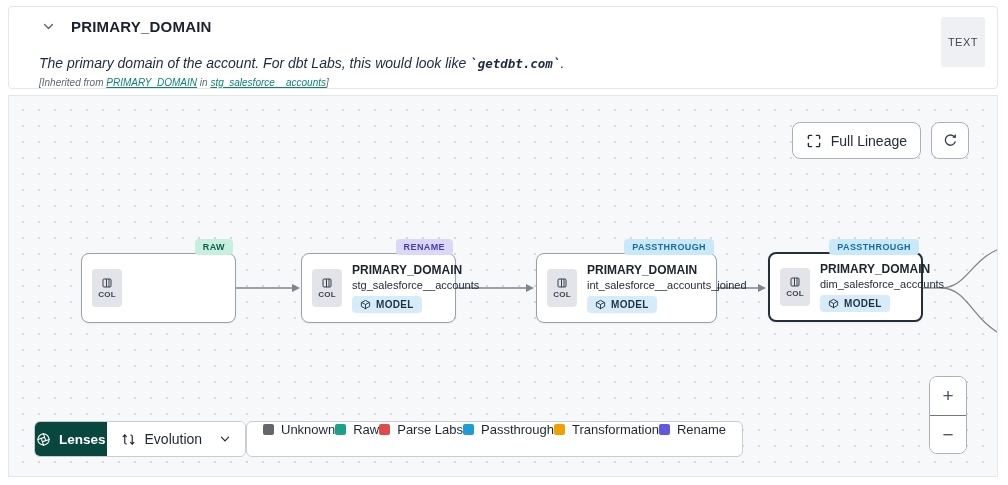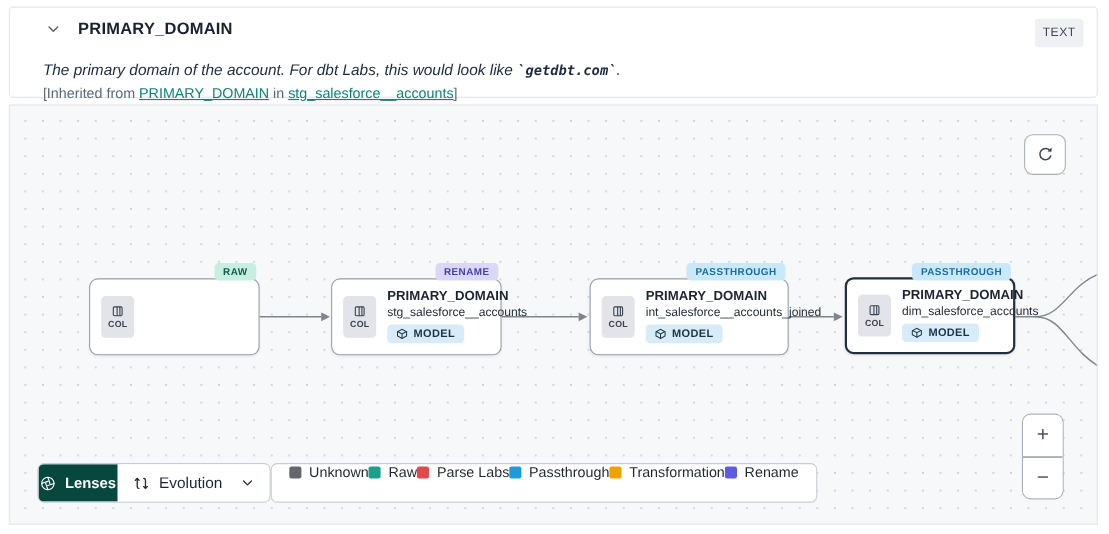--- a/index.html
+++ b/index.html
@@ -6,24 +6,24 @@
   body { font-family:"Liberation Sans", sans-serif; background:#ffffff; }
   .screen { position:relative; width:1008px; height:485px; background:#ffffff; overflow:hidden; }
 
   
   .header-card { position:absolute; left:8px; top:6px; width:990px; height:83px;
     background:#fff; border:1px solid #e3e6ea; border-radius:4px; }
   .header-row { display:flex; align-items:center; padding:10px 12px 0 30px; }
   .collapse-btn { width:18px; height:18px; display:flex; align-items:center; justify-content:center; cursor:pointer; }
   .header-title { font-size:15px; font-weight:bold; color:#1a2230; margin-left:14px; letter-spacing:.2px; }
   .type-badge { position:absolute; right:12px; top:10px; background:#eef0f3; color:#3f4754;
-    font-size:11px; padding:7px 7px; border-radius:3px; letter-spacing:.5px; }
+    font-size:11px; padding:19px 7px; border-radius:3px; letter-spacing:.5px; }
   .header-desc { margin:20px 12px 0 30px; font-size:14px; font-style:italic; color:#1c2b3f; }
   .header-desc .code { font-family:"DejaVu Sans Mono", monospace; font-weight:bold; font-size:12.5px; }
-  .header-inherited { margin:6px 12px 0 30px; font-size:13px; color:#5c6875; }
+  .header-inherited { margin:6px 12px 0 30px; font-size:10px; font-style:italic; color:#5c6875; }
   .header-inherited a { color:#0e8276; text-decoration:underline; cursor:pointer; }
 
   
   .canvas { position:absolute; left:8px; top:95px; width:990px; height:382px;
     background-color:#f7f8f9;
     background-image:radial-gradient(circle, #d3d6dc 1px, transparent 1.2px);
     background-size:16px 16px; background-position:6px 6px;
     border:1px solid #e3e6ea; overflow:hidden; }
 
   .edges { position:absolute; inset:0; pointer-events:none; }
@@ -104,20 +104,29 @@
         <path d="M932 192 C958 192 962 222 993 239"></path>
       </g>
       <g fill="#7f858e">
         <polygon points="291,192 283,188 283,196"></polygon>
         <polygon points="525,192 517,188 517,196"></polygon>
         <polygon points="757,192 749,188 749,196"></polygon>
       </g>
     </svg>
 
     <div class="canvas-toolbar">
+      <div class="btn">
+        <svg width="16" height="16" viewBox="0 0 20 20" fill="none" stroke="#232c38" stroke-width="1.8" stroke-linecap="round" stroke-linejoin="round">
+            <path d="M3 7V4.2A1.2 1.2 0 0 1 4.2 3H7"></path>
+            <path d="M13 3h2.8A1.2 1.2 0 0 1 17 4.2V7"></path>
+            <path d="M17 13v2.8a1.2 1.2 0 0 1-1.2 1.2H13"></path>
+            <path d="M7 17H4.2A1.2 1.2 0 0 1 3 15.8V13"></path>
+          </svg>
+        <span>Full Lineage</span>
+      </div>
       <div class="btn icon-only">
         <svg width="17" height="17" viewBox="0 0 20 20">
             <path d="M15.6 11.6a6 6 0 1 1-.7-5.5" fill="none" stroke="#39434f" stroke-width="1.6" stroke-linecap="round"></path>
             <path d="M16.4 2.4v4.4h-4.4z" fill="#39434f"></path>
           </svg>
       </div>
     </div>
 
     <div class="node" style="left:72px; top:157px; width:155px;">
       <div class="node-badge" style="background: rgb(198, 239, 223); color: rgb(15, 90, 76);">RAW</div>

